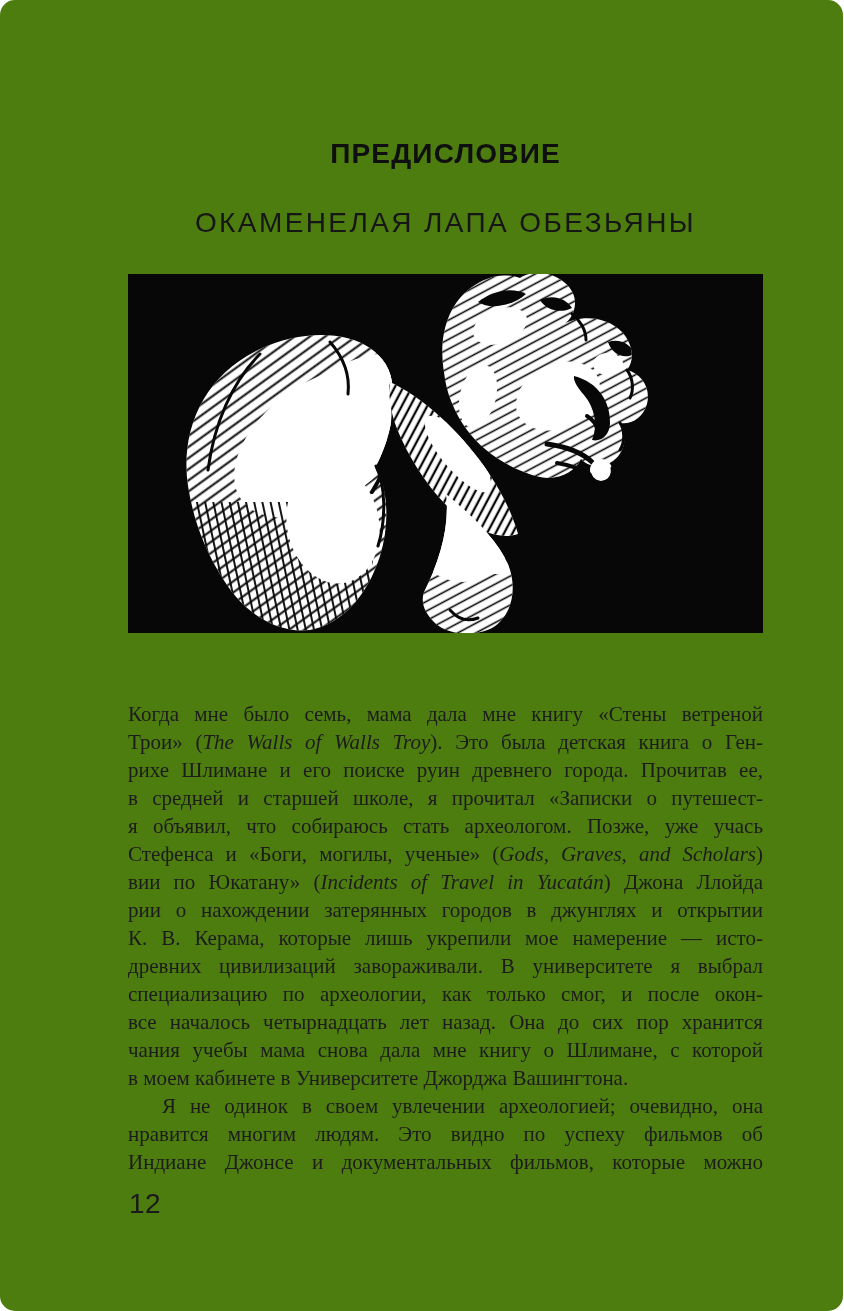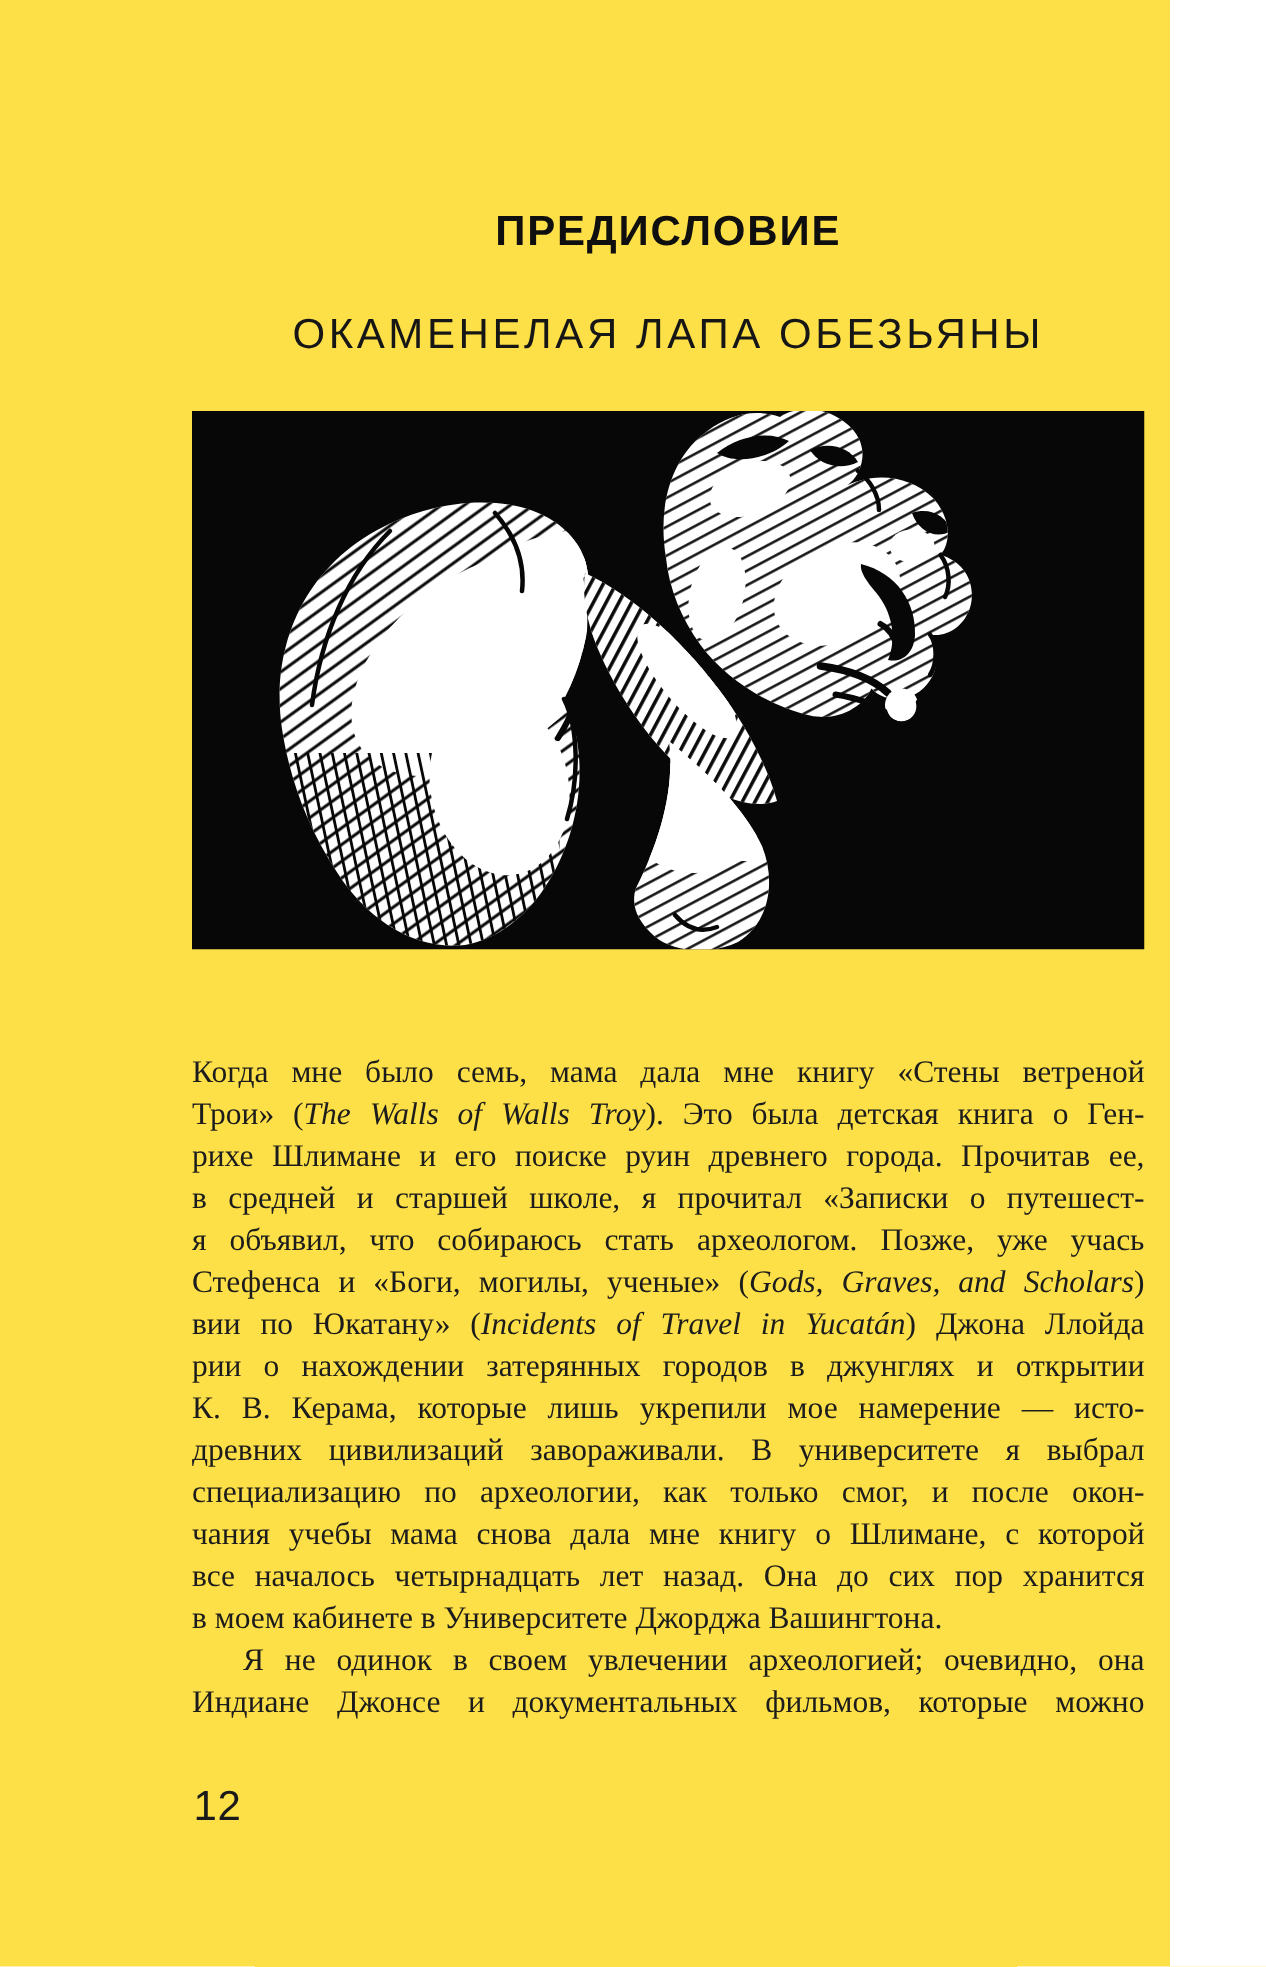--- a/index.html
+++ b/index.html
@@ -4,22 +4,23 @@
 <style>
   html, body {
     margin: 0; padding: 0;
     width: 844px; height: 1311px;
     background: #ffffff;
     overflow: hidden;
     font-family: "Liberation Sans", sans-serif;
   }
   .page {
     position: relative;
-    width: 780px; height: 1311px;
-    background: #fde047;
+    width: 843px; height: 1311px;
+    background: #4d7c0f;
+    border-radius: 15px;
   }
   .content {
     position: absolute;
     left: 128px; top: 0;
     width: 635px;
   }
   .chapter-title {
     margin: 138px 0 0 0;
     font-size: 28px;
     font-weight: 700;
@@ -171,22 +172,23 @@
         <div class="line"><span class="">Трои» (</span><span class="it">The Walls of Walls Troy</span><span class="">). Это была детская книга о Ген-</span></div>
         <div class="line"><span class="">рихе Шлимане и его поиске руин древнего города. Прочитав ее,</span></div>
         <div class="line"><span class="">в средней и старшей школе, я прочитал «Записки о путешест-</span></div>
         <div class="line"><span class="">я объявил, что собираюсь стать археологом. Позже, уже учась</span></div>
         <div class="line"><span class="">Стефенса и «Боги, могилы, ученые» (</span><span class="it">Gods, Graves, and Scholars</span><span class="">)</span></div>
         <div class="line"><span class="">вии по Юкатану» (</span><span class="it">Incidents of Travel in Yucatán</span><span class="">) Джона Ллойда</span></div>
         <div class="line"><span class="">рии о нахождении затерянных городов в джунглях и открытии</span></div>
         <div class="line"><span class="">К. В. Керама, которые лишь укрепили мое намерение — исто-</span></div>
         <div class="line"><span class="">древних цивилизаций завораживали. В университете я выбрал</span></div>
         <div class="line"><span class="">специализацию по археологии, как только смог, и после окон-</span></div>
+        <div class="line"><span class="">все началось четырнадцать лет назад. Она до сих пор хранится</span></div>
         <div class="line"><span class="">чания учебы мама снова дала мне книгу о Шлимане, с которой</span></div>
-        <div class="line"><span class="">все началось четырнадцать лет назад. Она до сих пор хранится</span></div>
         <div class="line para-end"><span class="">в моем кабинете в Университете Джорджа Вашингтона.</span></div>
         <div class="line indent"><span class="">Я не одинок в своем увлечении археологией; очевидно, она</span></div>
+        <div class="line"><span class="">нравится многим людям. Это видно по успеху фильмов об</span></div>
         <div class="line"><span class="">Индиане Джонсе и документальных фильмов, которые можно</span></div>
       </div>
   </div>
 
   <div class="page-number">12</div>
 </div>
 
 </body></html>

